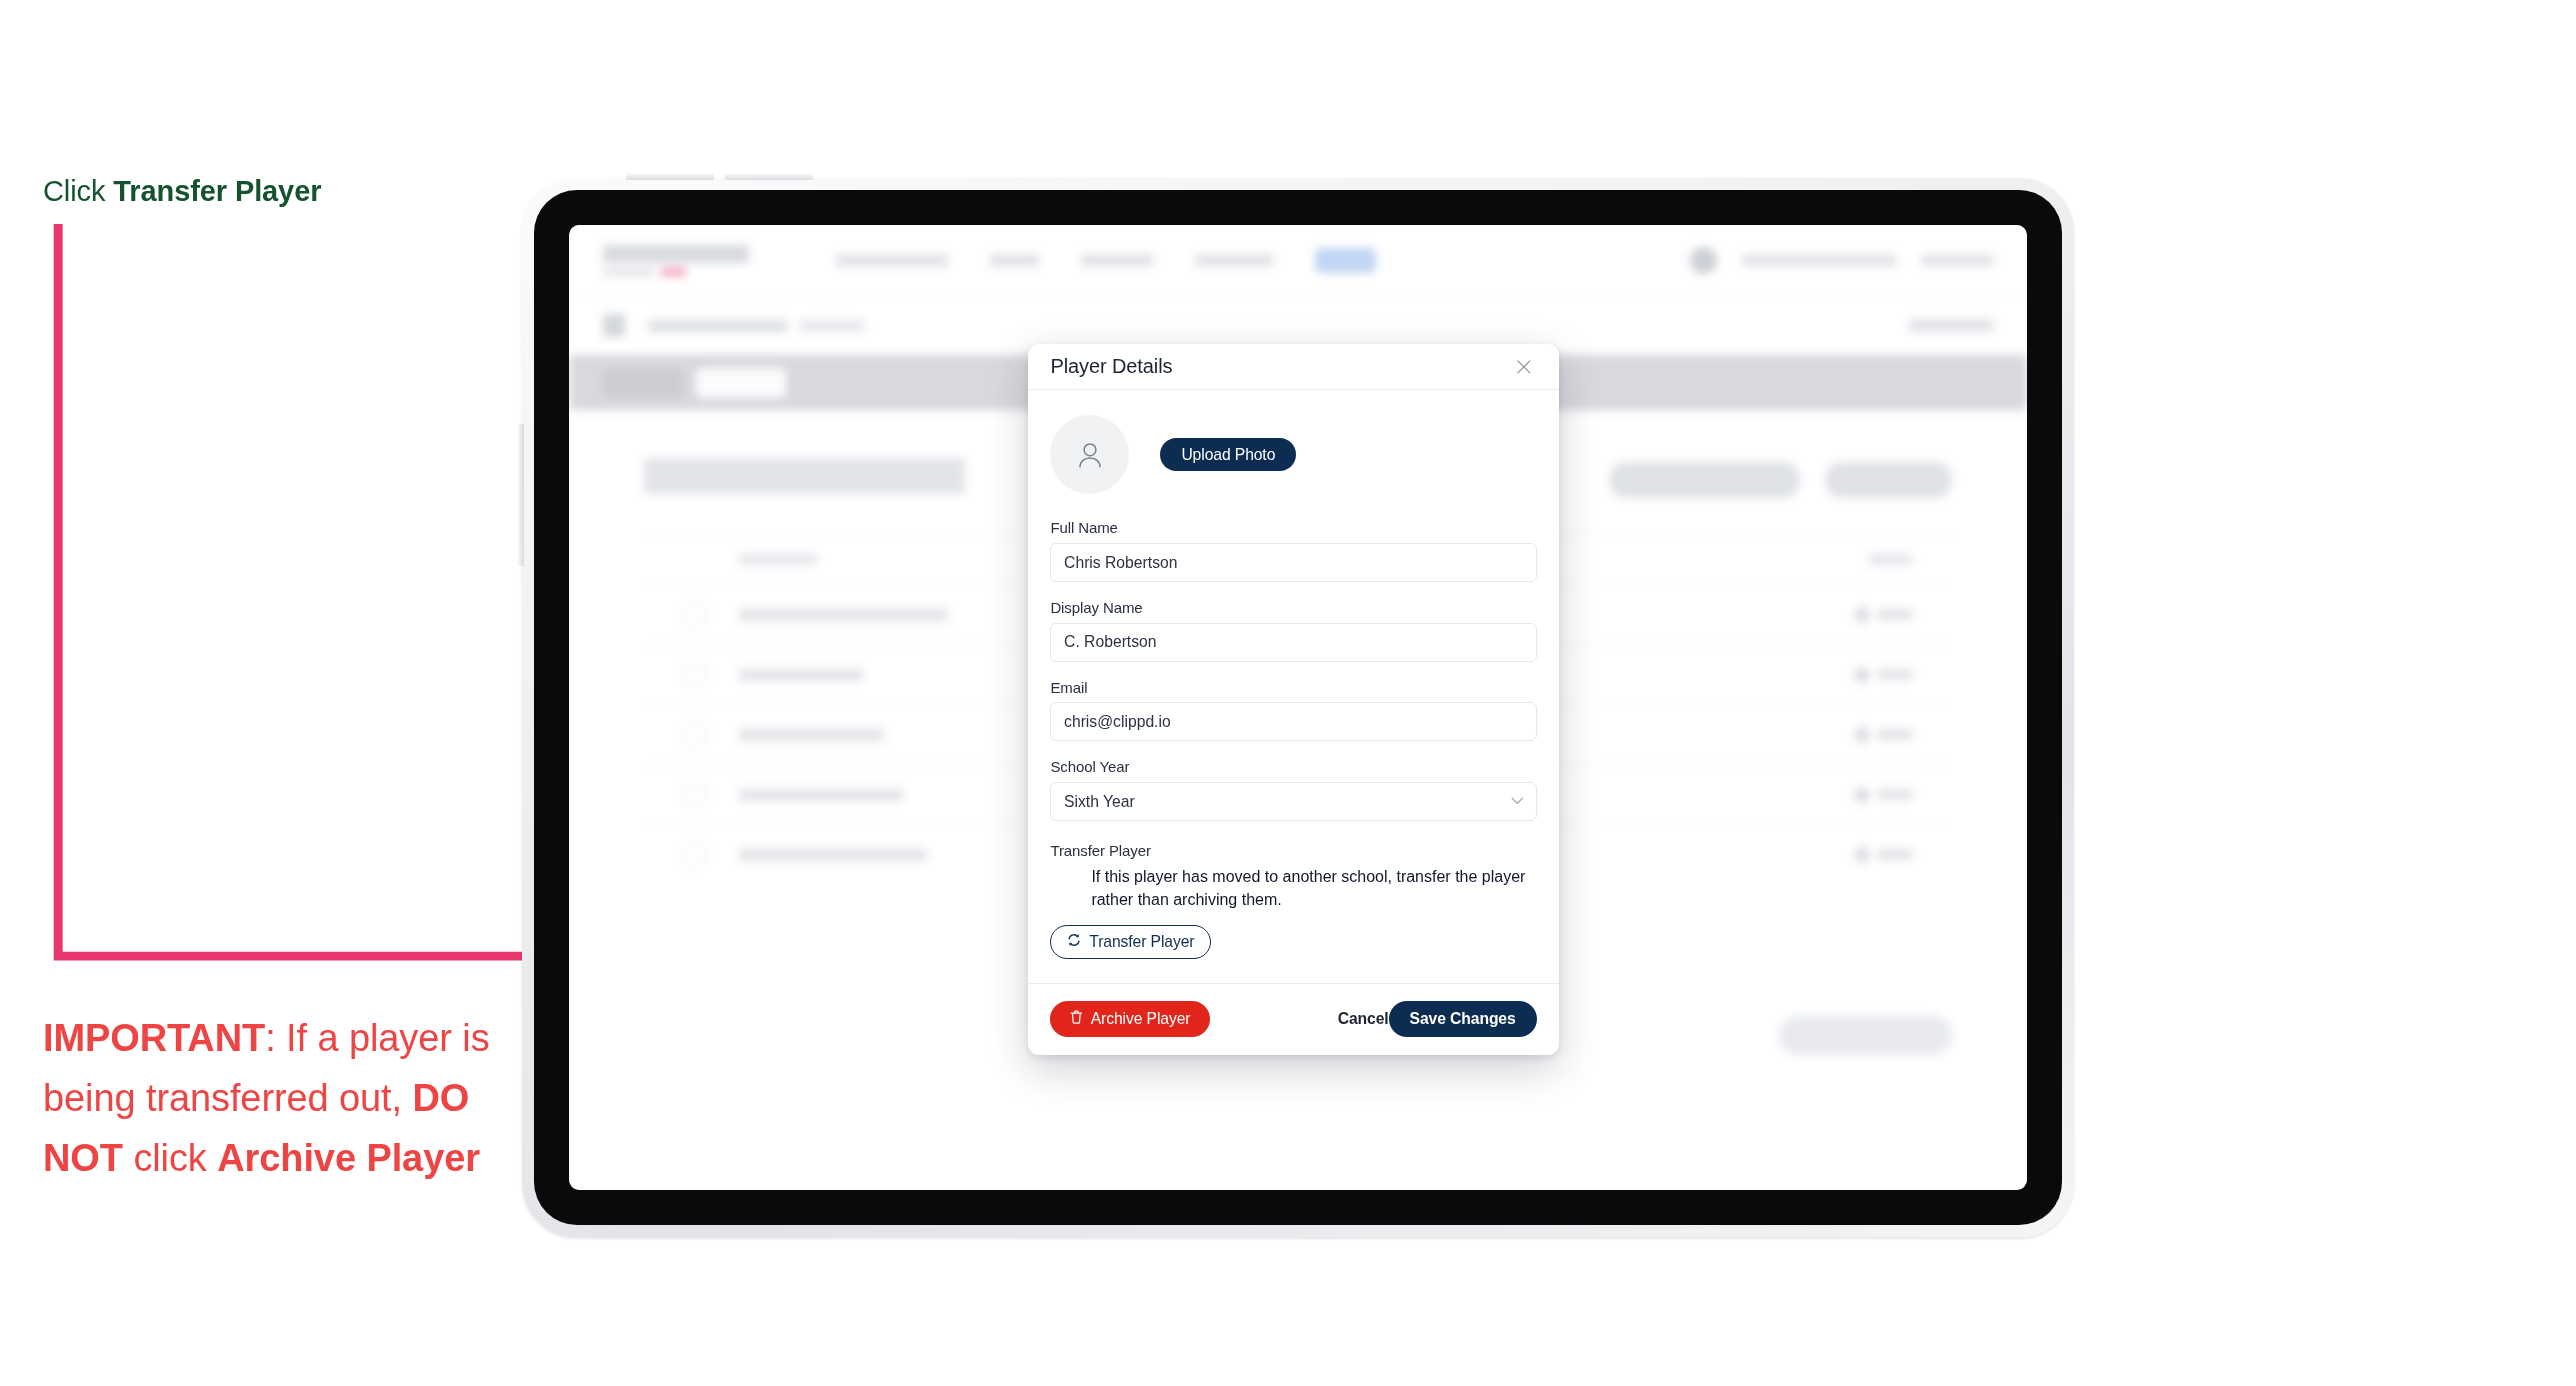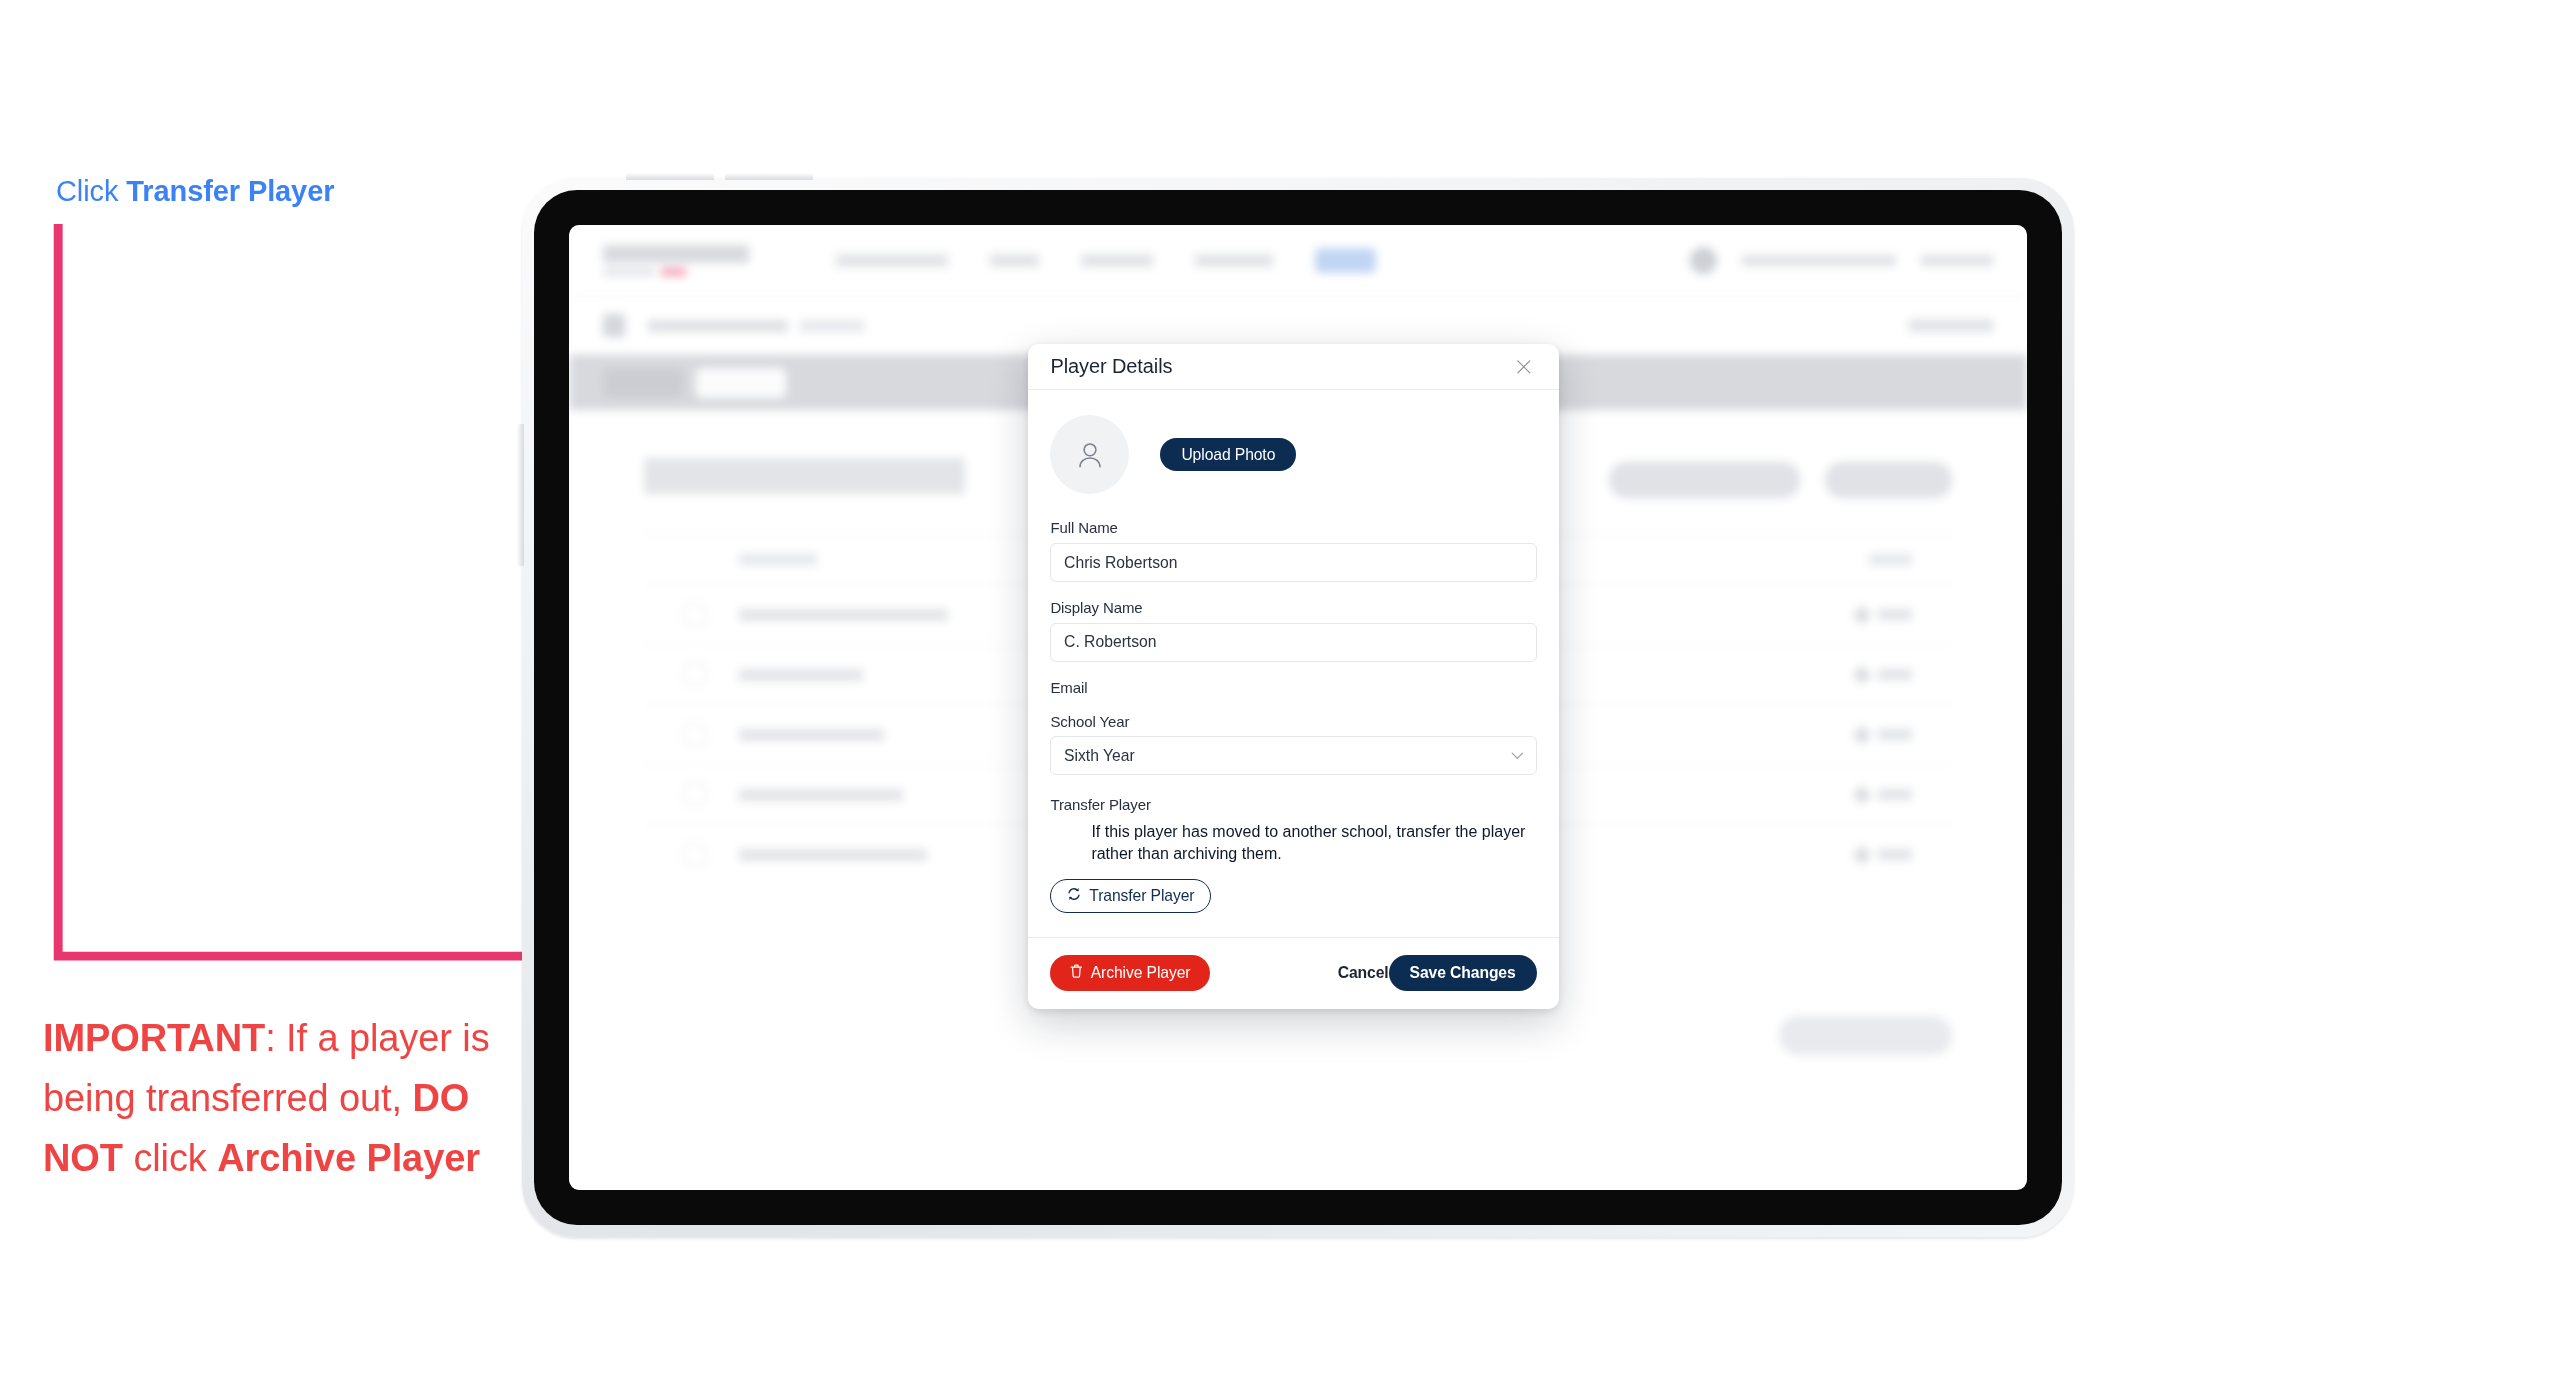--- a/index.html
+++ b/index.html
@@ -20,24 +20,23 @@
     background: #ffffff;
   }
 
   
   .anno-top {
     position: absolute;
     left: 43px;
     top: 173px;
     font-size: 29px;
     line-height: 1.25;
-    color: #3b82f6;
+    color: #14532d;
     letter-spacing: -0.1px;
     white-space: nowrap;
-    margin-left: 13px;
   }
   .anno-bottom {
     position: absolute;
     left: 43px;
     top: 1008px;
     width: 448px;
     font-size: 38px;
     line-height: 1.58;
     color: #ef4444;
     letter-spacing: -0.1px;
@@ -535,20 +534,21 @@
         <input class="field-input" type="text" value="Chris Robertson" style="">
       </div>
 
       <div class="field">
         <label class="field-label">Display Name</label>
         <input class="field-input" type="text" value="C. Robertson" style="">
       </div>
 
       <div class="field">
         <label class="field-label">Email</label>
+        <input class="field-input" type="text" value="chris@clippd.io" style="">
       </div>
 
       <div class="field">
         <label class="field-label">School Year</label>
         <div class="select-wrap">
           <input class="field-input" type="text" readonly="" value="Sixth Year" style="">
           <span class="select-chev">
             <svg width="12.7" height="8.2" viewBox="0 0 17 11" fill="none" xmlns="http://www.w3.org/2000/svg">
               <path d="M1.5 1.5 L8.5 8.5 L15.5 1.5" stroke="currentColor" stroke-width="1.7" stroke-linecap="round" stroke-linejoin="round"></path>
             </svg>

